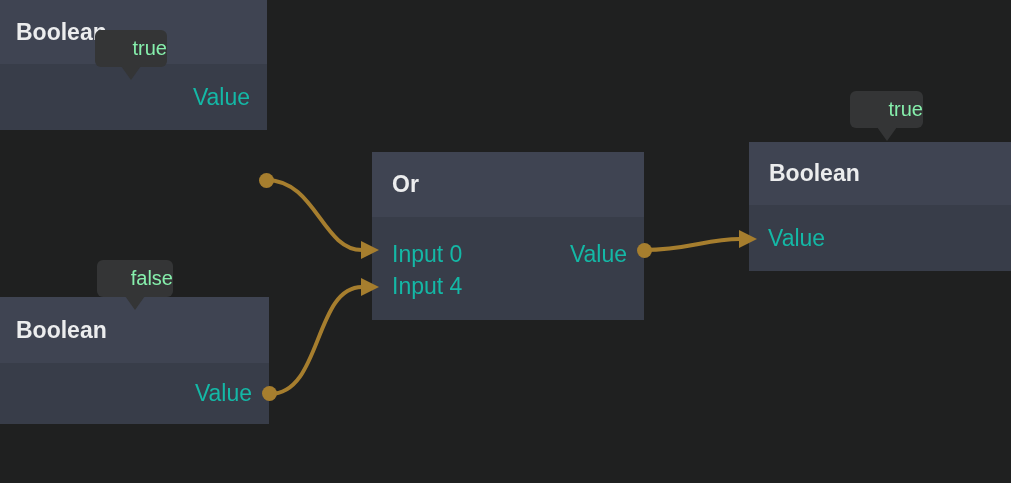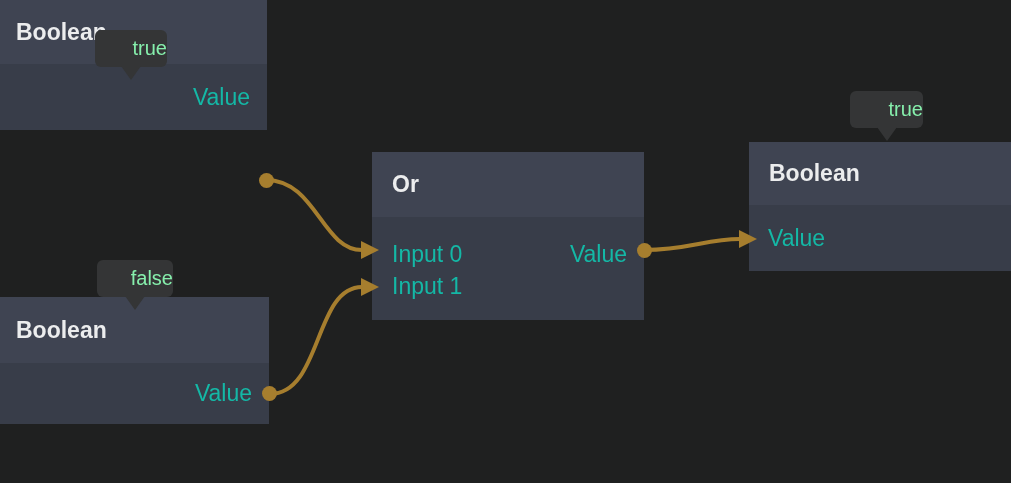--- a/index.html
+++ b/index.html
@@ -172,21 +172,21 @@
   <div class="node" id="node-or">
     <div class="node-header">
       <span>Or</span>
     </div>
     <div class="node-body">
       <div class="port-row both">
         <span>Input 0</span>
         <span>Value</span>
       </div>
       <div class="port-row in">
-        <span>Input 1</span>
+        <span>Input 4</span>
       </div>
     </div>
   </div>
 
   <div class="node" id="node-bool-3">
     <div class="node-header">
       <span>Boolean</span>
     </div>
     <div class="node-body">
       <div class="port-row">

